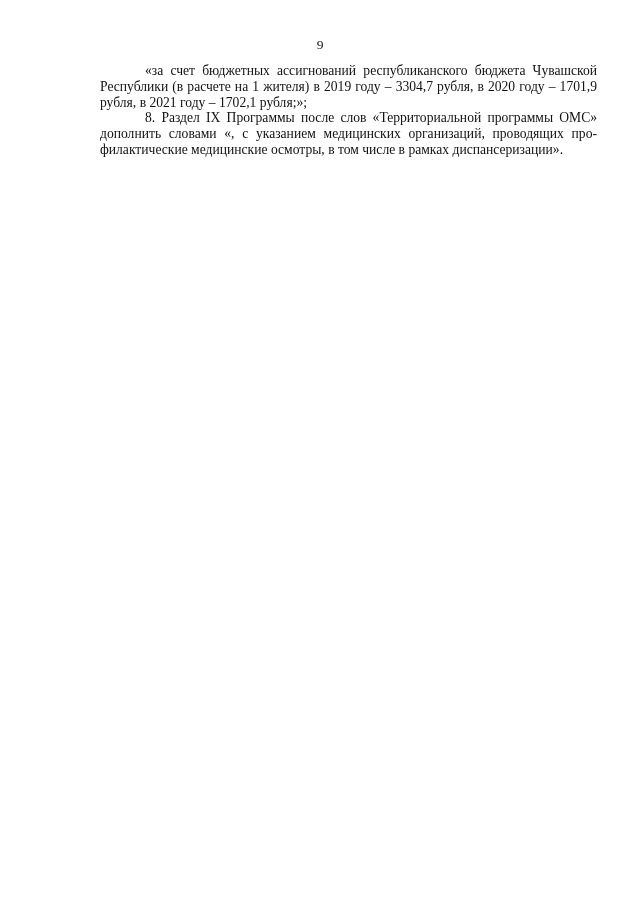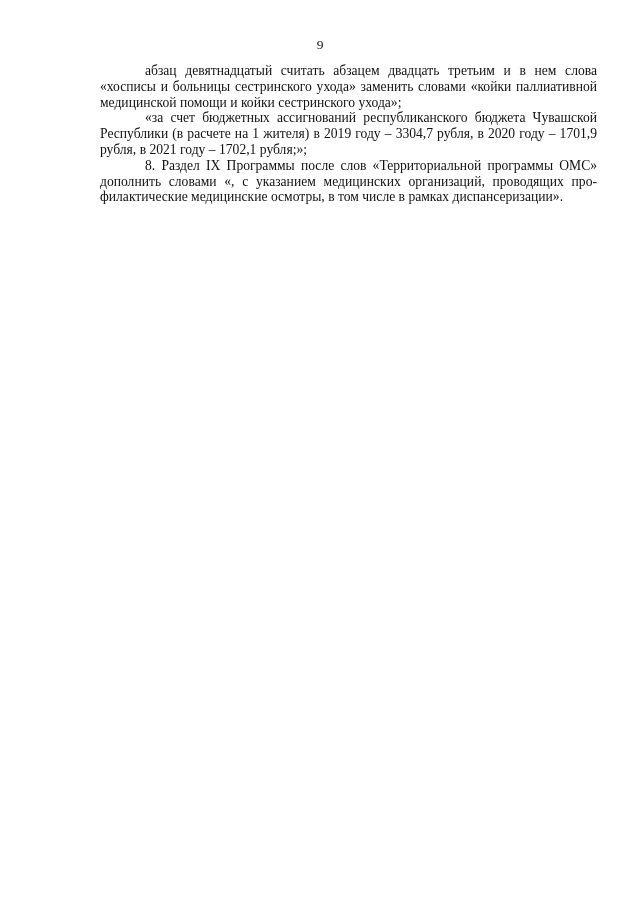--- a/index.html
+++ b/index.html
@@ -39,16 +39,15 @@
       text-align-last: left;
       hyphens: manual;
     }
   </style>
 </head>
 <body>
 
 <div class="page-number">9</div>
 
 <div class="body-text">
-  <p class="para">абзац девятнадцатый считать абзацем двадцать третьим и в нем слова «хосписы и больницы сестринского ухода» заменить словами «койки палли­ативной медицинской помощи и койки сестринского ухода»;</p>
   <p class="para">«за счет бюджетных ассигнований республиканского бюджета Чувашской Республики (в расчете на 1 жителя) в 2019 году – 3304,7 рубля, в 2020 году – 1701,9 рубля, в 2021 году – 1702,1 рубля;»;</p>
   <p class="para">8. Раздел IX Программы после слов «Территориальной программы ОМС» дополнить словами «, с указанием медицинских организаций, проводящих про­филактические медицинские осмотры, в том числе в рамках диспансеризации».</p>
 </div>
 
 </body></html>

